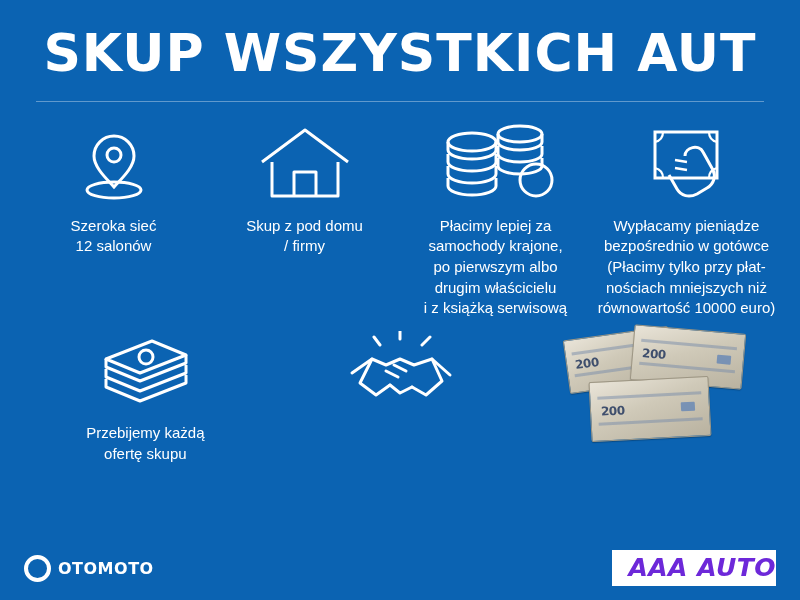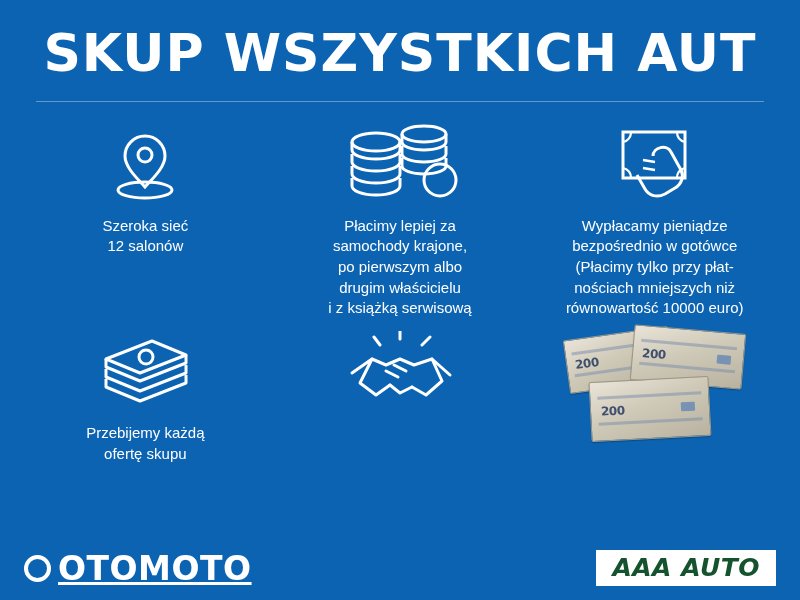--- a/index.html
+++ b/index.html
@@ -133,35 +133,34 @@
     gap: 7px;
   }
   .otomoto .o-ring {
     width: 27px;
     height: 27px;
     border-radius: 50%;
     border: 4px solid #ffffff;
     box-sizing: border-box;
   }
   .otomoto .o-word {
-    font-size: 33px;
+    font-size: 16px;
     font-weight: bold;
     letter-spacing: 0.5px;
     font-family: "DejaVu Sans", sans-serif;
-    text-decoration: underline;
   }
   .aaa-badge {
     background: #ffffff;
-    color: #14532d;
+    color: #6d28d9;
     font-family: "DejaVu Sans", sans-serif;
     font-size: 25px;
     font-weight: bold;
     font-style: italic;
     letter-spacing: 0.5px;
-    padding: 5px 16px 6px 16px;
+    padding: 5px 0 6px 16px;
     line-height: 1;
   }
   svg { display: block; }
 </style>
 </head>
 <body>
 
 <div class="poster">
 
   <div class="headline-wrap">
@@ -177,20 +176,31 @@
         <svg width="78" height="76" viewBox="0 0 78 76">
           <path d="M39 10c-11 0-20 9-20 20 0 12 14 24 20 31 6-7 20-19 20-31 0-11-9-20-20-20z" fill="none" stroke="#ffffff" stroke-width="3"></path>
           <circle cx="39" cy="29" r="7" fill="none" stroke="#ffffff" stroke-width="3"></circle>
           <ellipse cx="39" cy="64" rx="27" ry="8" fill="none" stroke="#ffffff" stroke-width="3"></ellipse>
         </svg>
       </div>
       <div class="caption">Szeroka sieć
 12 salonów</div>
     </div>
 
+    <div class="cell">
+      <div class="icon-box">
+        <svg width="98" height="80" viewBox="0 0 98 80">
+          <path d="M6 38 L49 6 L92 38" fill="none" stroke="#ffffff" stroke-width="3" stroke-linejoin="round"></path>
+          <path d="M16 38 L16 72 L82 72 L82 38" fill="none" stroke="#ffffff" stroke-width="3" stroke-linejoin="round"></path>
+          <path d="M38 72 L38 48 L60 48 L60 72" fill="none" stroke="#ffffff" stroke-width="3" stroke-linejoin="round"></path>
+        </svg>
+      </div>
+      <div class="caption">Skup z pod domu
+/ firmy</div>
+    </div>
 
     <div class="cell">
       <div class="icon-box">
         <svg width="120" height="84" viewBox="0 0 120 84">
           <g fill="none" stroke="#ffffff" stroke-width="3">
             <ellipse cx="36" cy="20" rx="24" ry="9"></ellipse>
             <path d="M12 20 v8 a24 9 0 0 0 48 0 v-8"></path>
             <path d="M12 32 v8 a24 9 0 0 0 48 0 v-8"></path>
             <path d="M12 44 v8 a24 9 0 0 0 48 0 v-8"></path>
             <path d="M12 56 v8 a24 9 0 0 0 48 0 v-8"></path>

